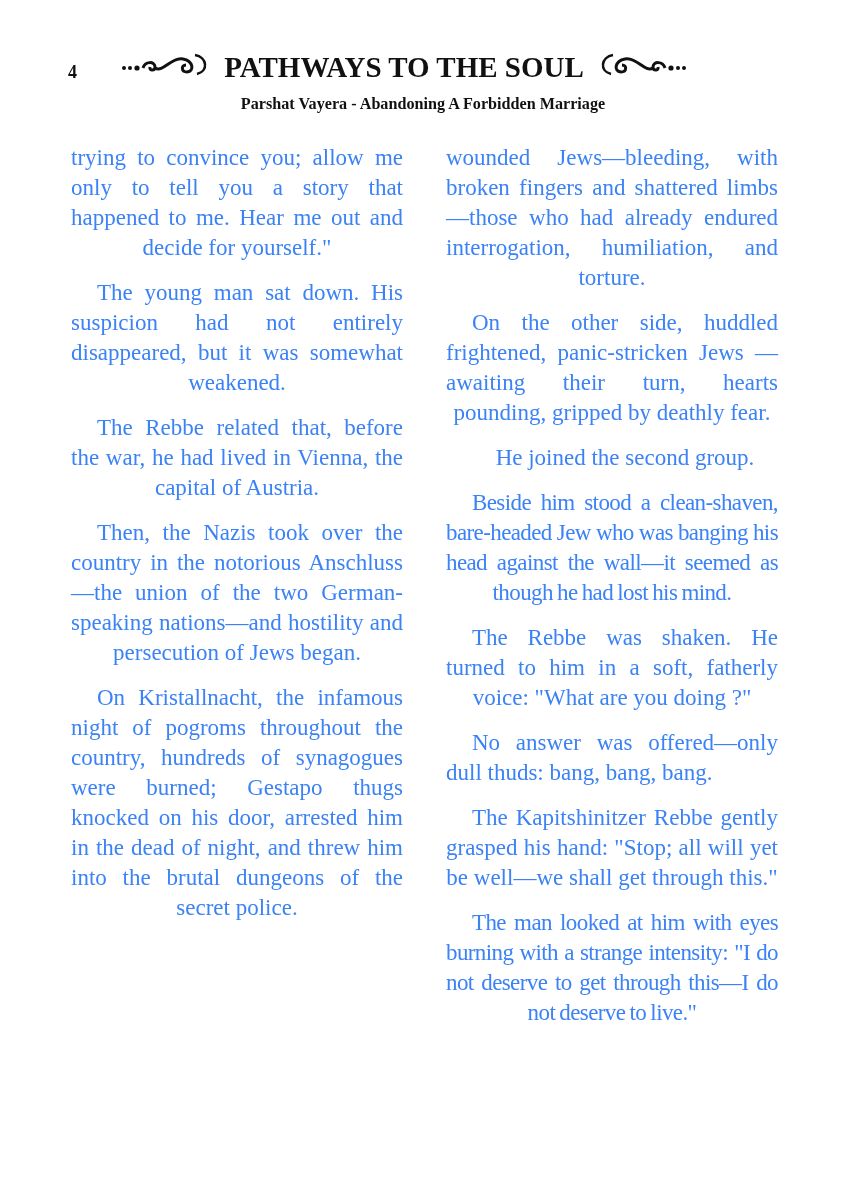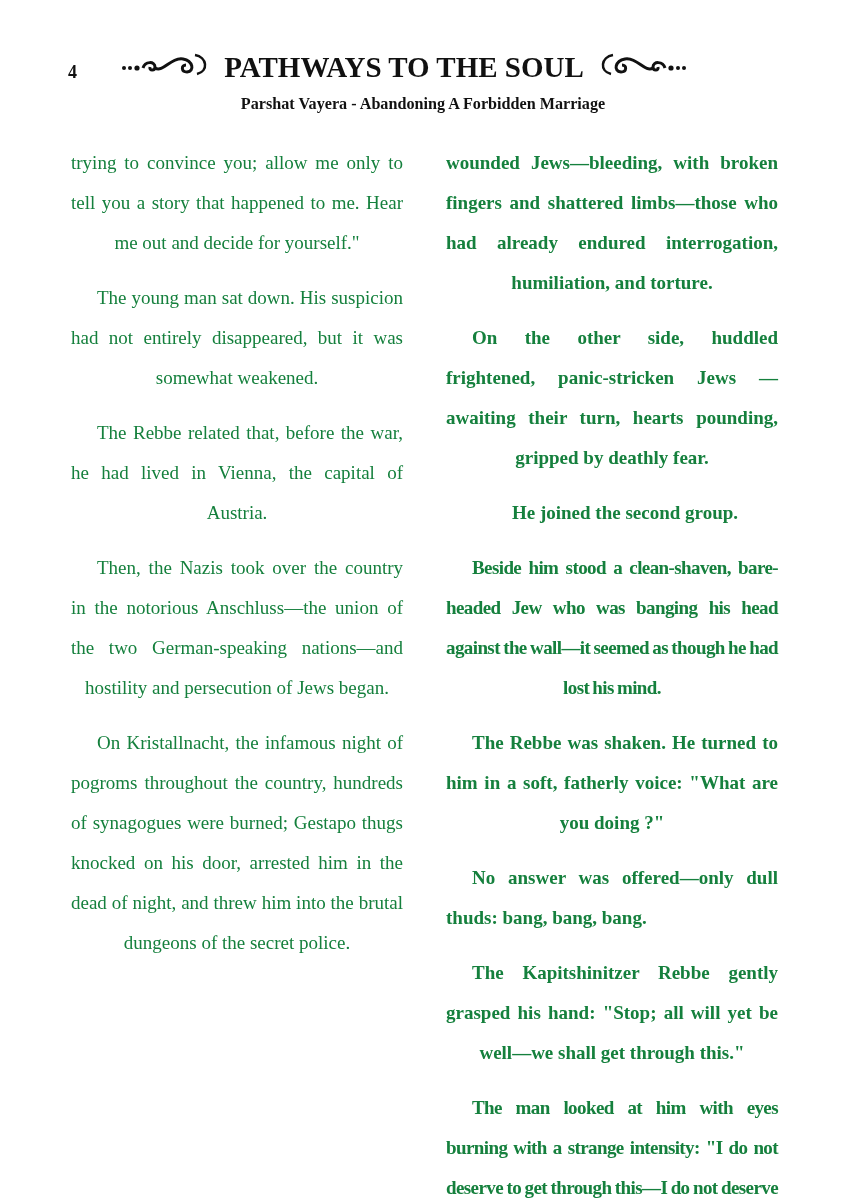--- a/index.html
+++ b/index.html
@@ -15,25 +15,25 @@
     }
     .running-head .orn { display: inline-block; vertical-align: middle; }
     .running-head .title { vertical-align: middle; margin: 0 4px; }
     .subtitle {
       position: absolute; left: 0; width: 846px; top: 94px; text-align: center;
       font-family: "Liberation Serif", serif; font-weight: bold; font-size: 17px; color: #111;
       transform: scaleX(0.95);
     }
     .column {
       position: absolute; top: 143px; width: 332px;
-      font-family: "Liberation Serif", serif; font-size: 19px; line-height: 40px;
-      color: #15803d;
+      font-family: "Liberation Serif", serif; font-size: 23px; line-height: 30px;
+      color: #3b82f6;
     }
     .col-left { left: 71px; }
-    .col-right { left: 446px; font-weight: bold; }
+    .col-right { left: 446px; }
     .para {
       margin: 0 0 15px 0; text-align: justify; text-align-last: center; text-indent: 26px;
       hyphens: none;
     }
     .para.no-indent { text-indent: 0; }
     .para.last-left { text-align-last: left; }
     .para.tight { letter-spacing: -0.6px; word-spacing: -1px; }
   </style>
 </head>
 <body>

